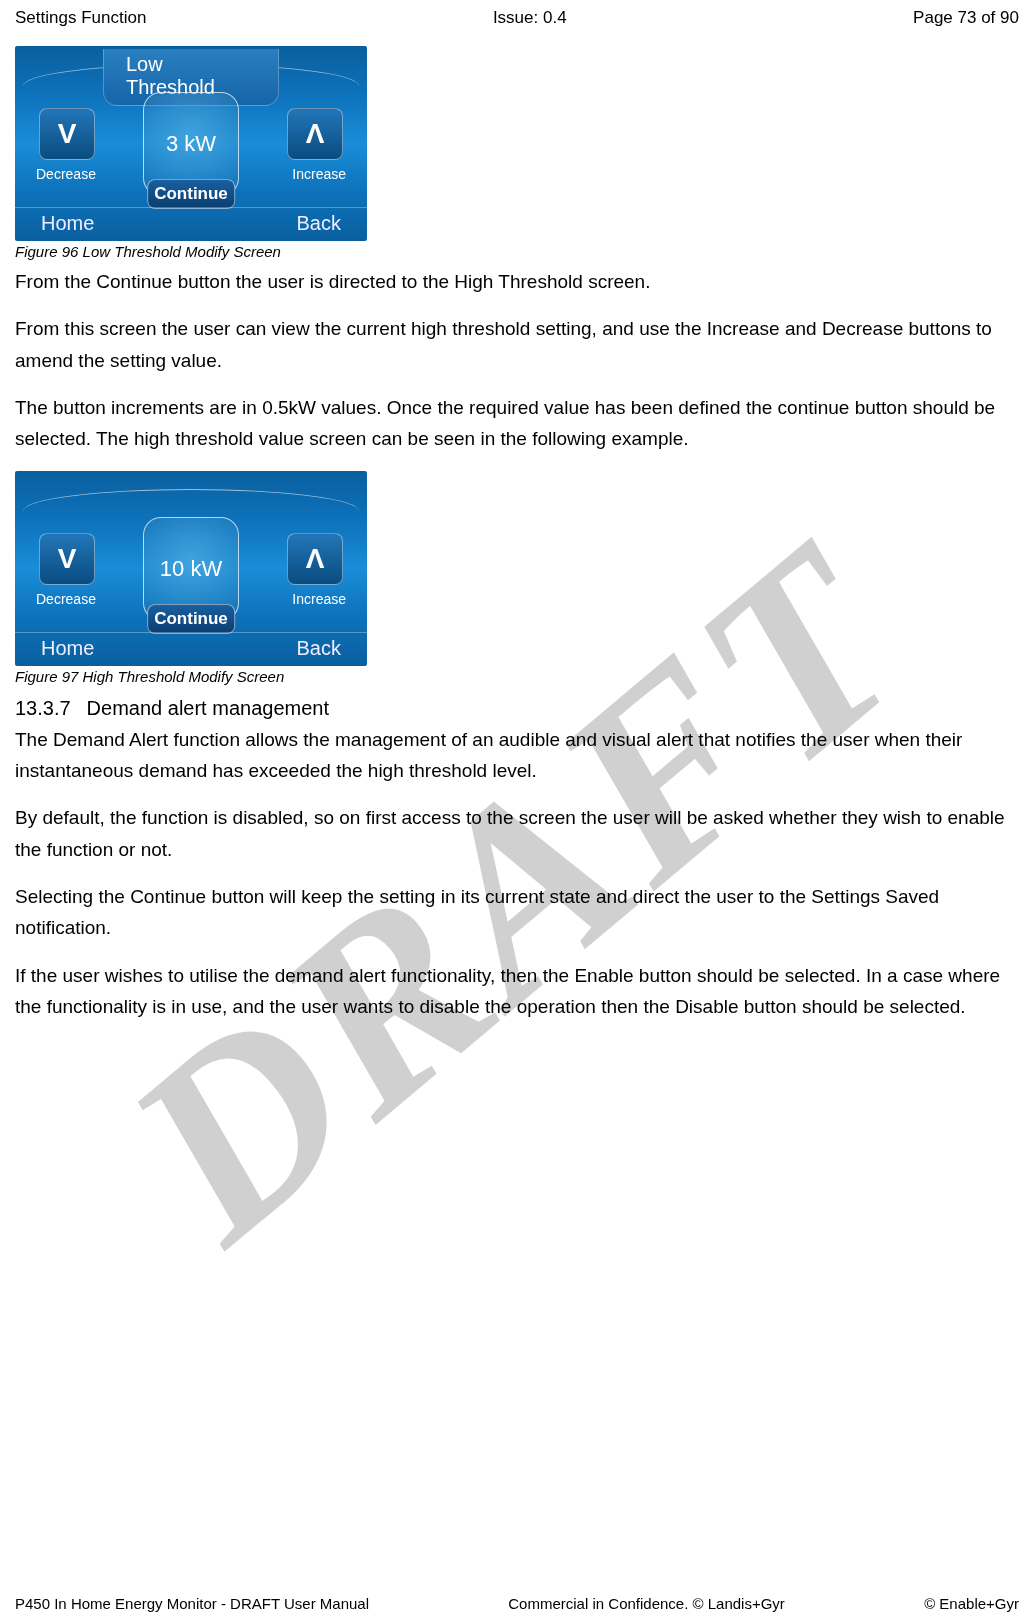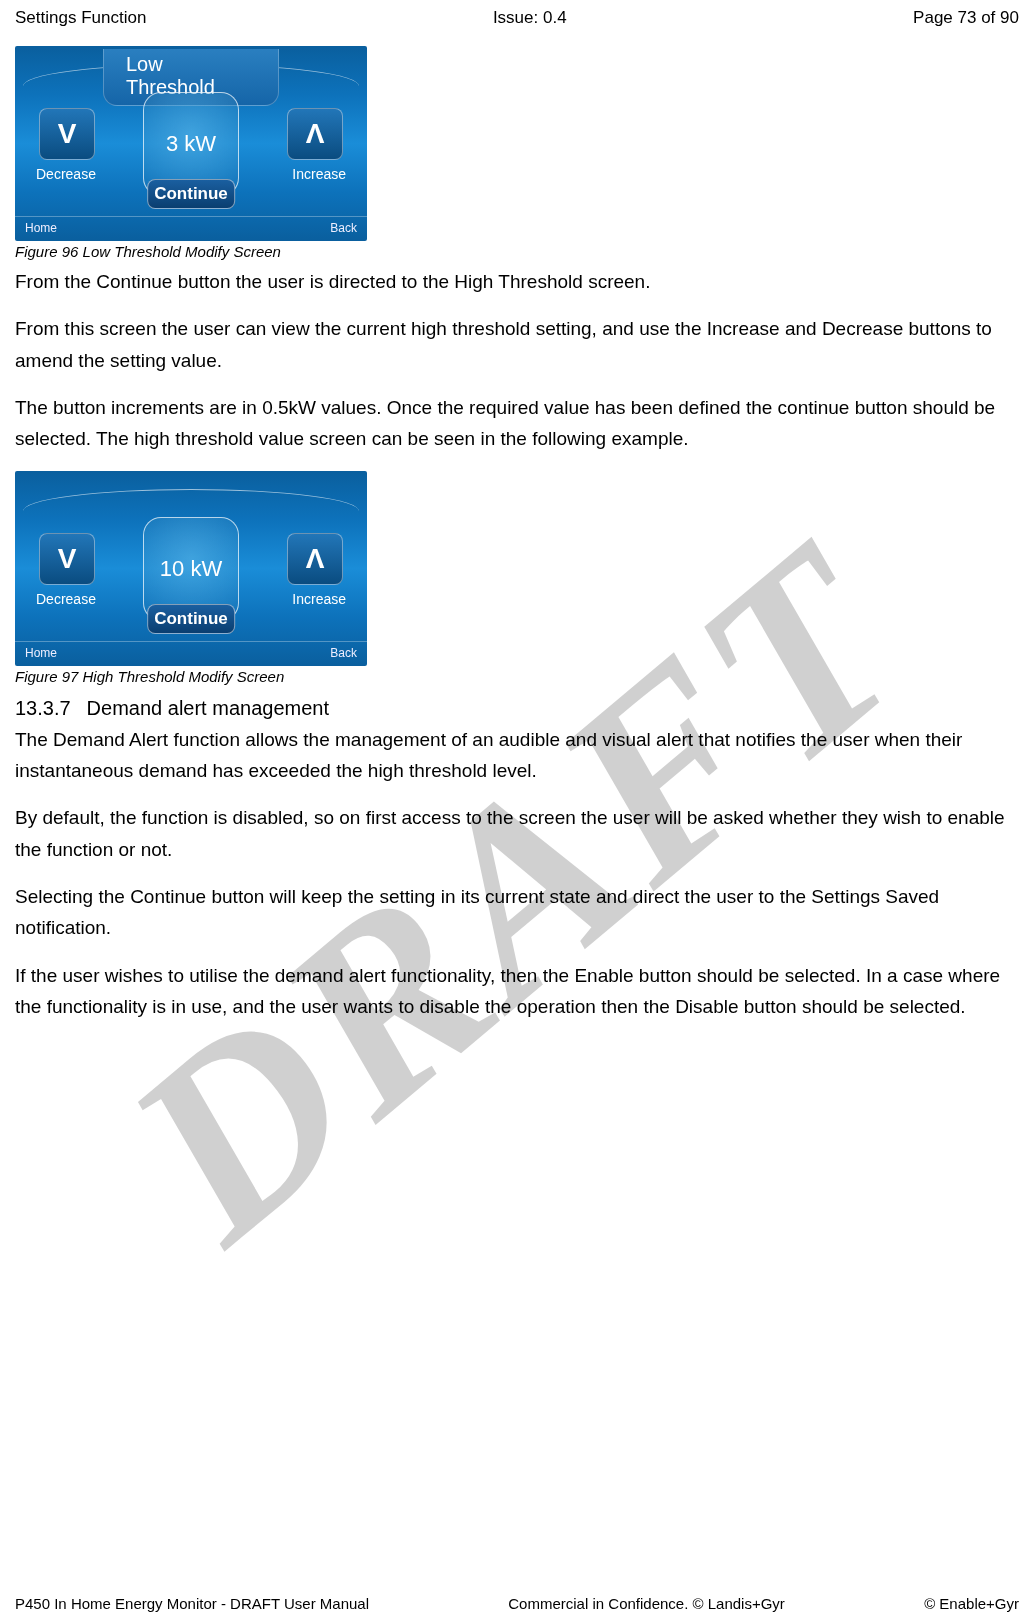--- a/index.html
+++ b/index.html
@@ -120,23 +120,23 @@
       border-radius: 8px;
       border: 1.5px solid rgba(255,255,255,0.5);
     }
     .ds-footer {
       position: absolute;
       bottom: 0;
       left: 0;
       right: 0;
       display: flex;
       justify-content: space-between;
-      padding: 4px 10px 6px;
+      padding: 4px 26px 6px;
       color: #eef;
-      font-size: 12px;
+      font-size: 20px;
       border-top: 1px solid rgba(255,255,255,0.3);
     }
     .caption {
       font-style: italic;
       font-size: 15px;
       margin-bottom: 6px;
       margin-top: 2px;
     }
     .para {
       font-size: 19px;

